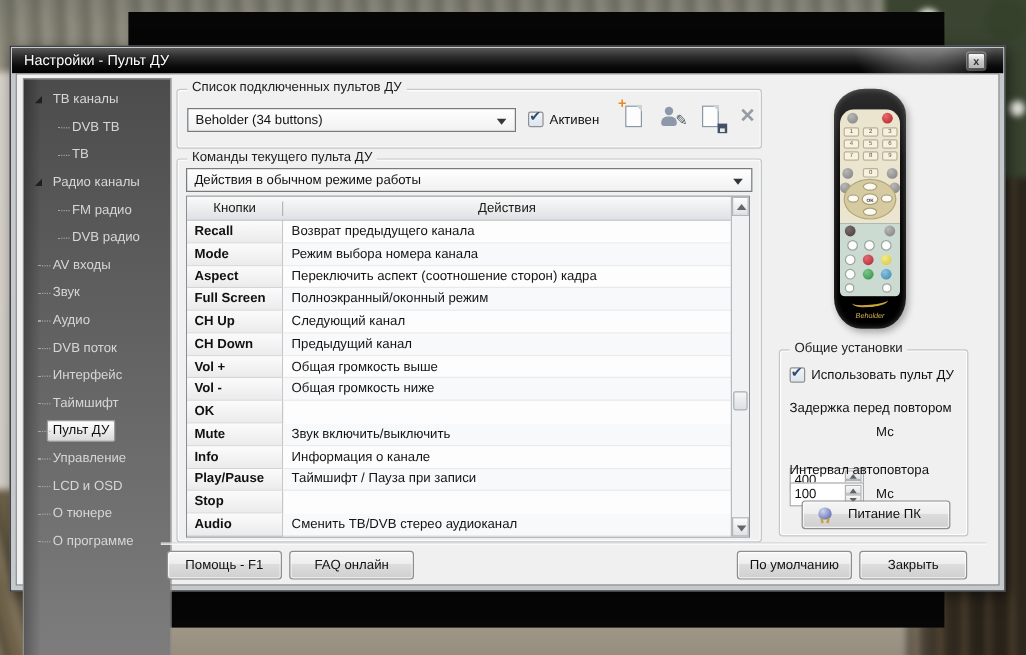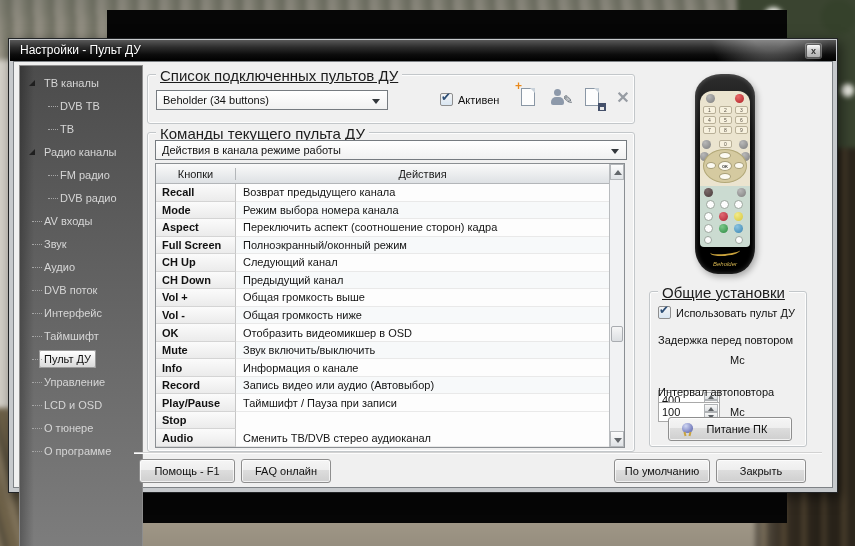--- a/index.html
+++ b/index.html
@@ -53,32 +53,32 @@
   .tree-item.lvl1::before { left:28px; }
   .tree-item.exp::before { display:none; }
   .tri { display:none; }
   .tree-item.exp .tri { display:block; position:absolute; left:9px; top:8px; width:0; height:0;
       border-left:6px solid transparent; border-bottom:6px solid #1f1f1f; }
   .tree-item.sel .tree-label { background:linear-gradient(#ffffff,#dadada); border:1px solid #9a9a9a; border-radius:2px;
       color:#101010; padding:2px 4px; margin-left:-5px; }
 
   
   .groupbox { position:absolute; border:1px solid #c3c7ca; border-radius:3px; box-shadow:inset 0 0 0 1px #fdfdfd; }
-  .group-title { position:absolute; top:-8px; left:8px; background:#f0f0f0; padding:0 4px; font-size:15px; color:#1c1c1c;text-decoration:underline; }
+  .group-title { position:absolute; top:-8px; left:8px; background:#f0f0f0; padding:0 4px; font-size:11px; color:#1c1c1c; }
 
   .g-remotes { left:133px; top:12px; width:488px; height:50px; }
   .g-commands { left:133px; top:70px; width:488px; height:320px; }
   .g-general { left:635px; top:229px; width:158px; height:156px; }
 
   
   .combo { position:absolute; height:20px; background:linear-gradient(#ffffff,#f1f1f1); border:1px solid #767b80;
            font-size:11px; color:#111; line-height:18px; padding-left:6px; }
   .combo::after { content:""; position:absolute; right:7px; top:8px; width:0; height:0;
            border-left:4px solid transparent; border-right:4px solid transparent; border-top:5px solid #33373b; }
-  .combo-remote { left:8px; top:15px; width:232px; }
+  .combo-remote { left:8px; top:15px; width:274px; }
   .combo-mode { left:7px; top:7px; width:472px; }
 
   
   .cb-row { position:absolute; display:flex; align-items:center; gap:5px; font-size:11px; color:#111; }
   .cb { position:relative; width:13px; height:13px; background:linear-gradient(#f4f4f4,#d9e6f2);
         border:1px solid #8e8e8e; border-radius:2px; flex:0 0 auto; }
   .cb .mark { position:absolute; left:0; top:-4px; font-size:12px; color:#2c4d74; }
 
   
   .tool { position:absolute; top:10px; width:26px; height:26px; }
@@ -302,21 +302,21 @@
         <div class="tool" style="left:432px;">
           <span class="icon-doc"></span>
           <span class="floppy"></span>
         </div>
         <div class="tool icon-x" style="left:462px;">✕</div>
       </div>
 
       <div class="groupbox g-commands">
         <span class="group-title">Команды текущего пульта ДУ</span>
         <div class="combo combo-mode">
-          <span>Действия в канала режиме работы</span>
+          <span>Действия в обычном режиме работы</span>
         </div>
 
         <div class="cmd-table">
           <div class="thead">
             <div class="th th-buttons">Кнопки</div>
             <div class="th th-actions">Действия</div>
           </div>
           <div class="tbody">
 
               <div class="trow">
@@ -354,37 +354,32 @@
                 <div class="tcell-act">Общая громкость выше</div>
               </div>
 
               <div class="trow">
                 <div class="tcell-btn">Vol -</div>
                 <div class="tcell-act">Общая громкость ниже</div>
               </div>
 
               <div class="trow">
                 <div class="tcell-btn">OK</div>
-                <div class="tcell-act">Отобразить видеомикшер в OSD</div>
               </div>
 
               <div class="trow">
                 <div class="tcell-btn">Mute</div>
                 <div class="tcell-act">Звук включить/выключить</div>
               </div>
 
               <div class="trow">
                 <div class="tcell-btn">Info</div>
                 <div class="tcell-act">Информация о канале</div>
               </div>
 
-              <div class="trow">
-                <div class="tcell-btn">Record</div>
-                <div class="tcell-act">Запись видео или аудио (Автовыбор)</div>
-              </div>
 
               <div class="trow">
                 <div class="tcell-btn">Play/Pause</div>
                 <div class="tcell-act">Таймшифт / Пауза при записи</div>
               </div>
 
               <div class="trow">
                 <div class="tcell-btn">Stop</div>
               </div>
 
@@ -490,19 +485,19 @@
         </div>
         <span class="small-label" style="left:80px; top:114px;">Мс</span>
         <div class="btn btn-power">
           <span class="plug"></span>
           <span>Питание ПК</span>
         </div>
       </div>
 
       <div class="separator"></div>
       <div class="btn" style="left:125px; top:397px; width:96px;">Помощь - F1</div>
-      <div class="btn" style="left:227px; top:397px; width:90px;">FAQ онлайн</div>
+      <div class="btn" style="left:227px; top:397px; width:104px;">FAQ онлайн</div>
       <div class="btn" style="left:600px; top:397px; width:96px;">По умолчанию</div>
       <div class="btn" style="left:702px; top:397px; width:90px;">Закрыть</div>
 
     </div>
   </div>
 </div>
 
 </body></html>

